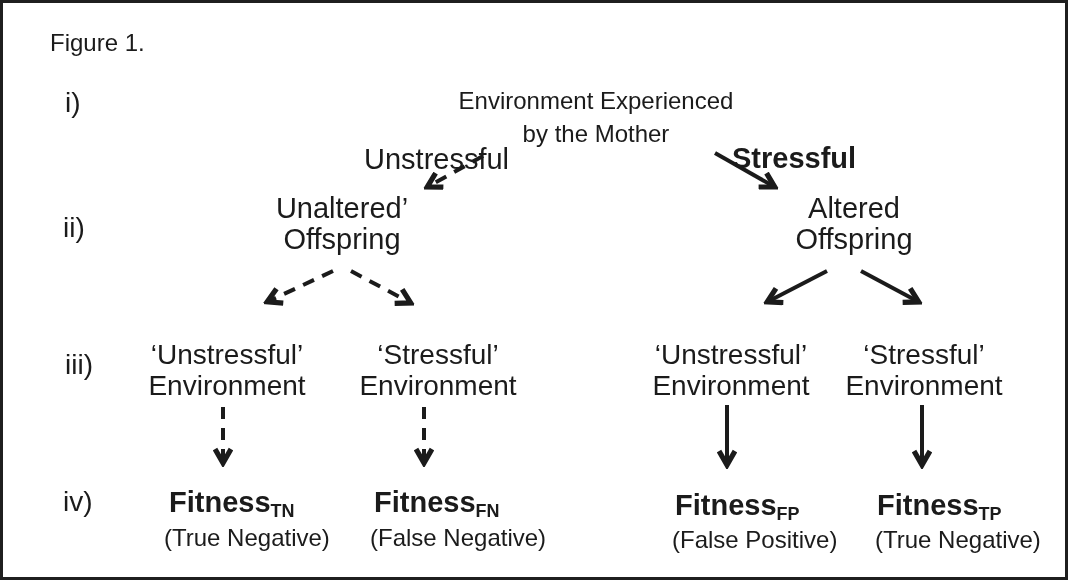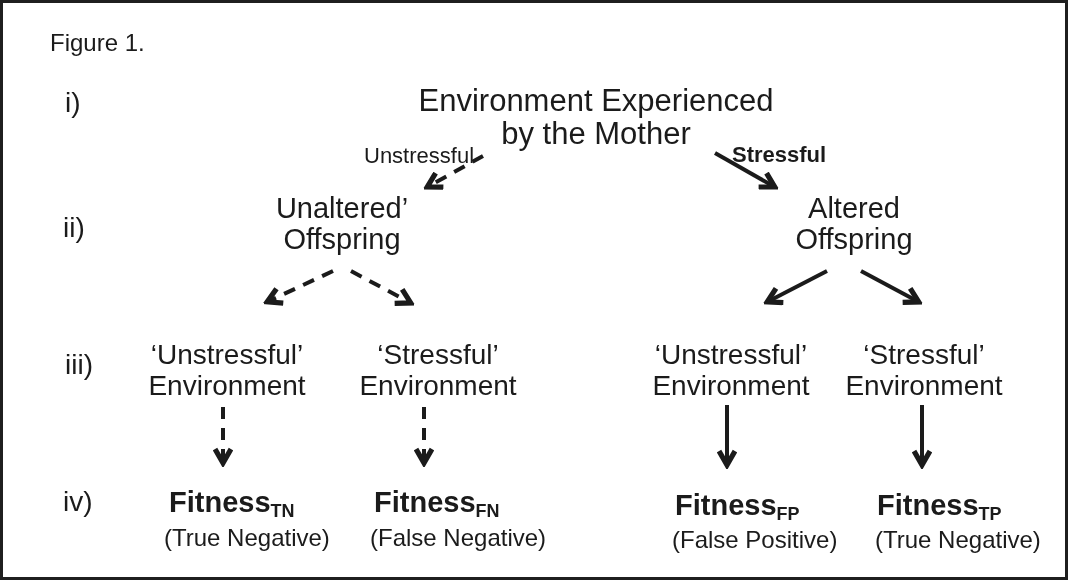--- a/index.html
+++ b/index.html
@@ -22,26 +22,26 @@
   .ctr { transform: translateX(-50%); text-align: center; }
   .figure-label {
     left: 47px; top: 26px;
     font-size: 24px;
   }
   .roman {
     font-size: 28px;
   }
   .root-node {
     left: 593px; top: 81px;
-    font-size: 31px;
+    font-size: 24px;
     line-height: 33px;
     white-space: nowrap;
   }
   .edge-label {
-    font-size: 22px;
+    font-size: 29px;
     white-space: nowrap;
   }
   .offspring-node {
     top: 190px;
     font-size: 29px;
     line-height: 31px;
     white-space: nowrap;
   }
   .env-node {
     top: 336px;

